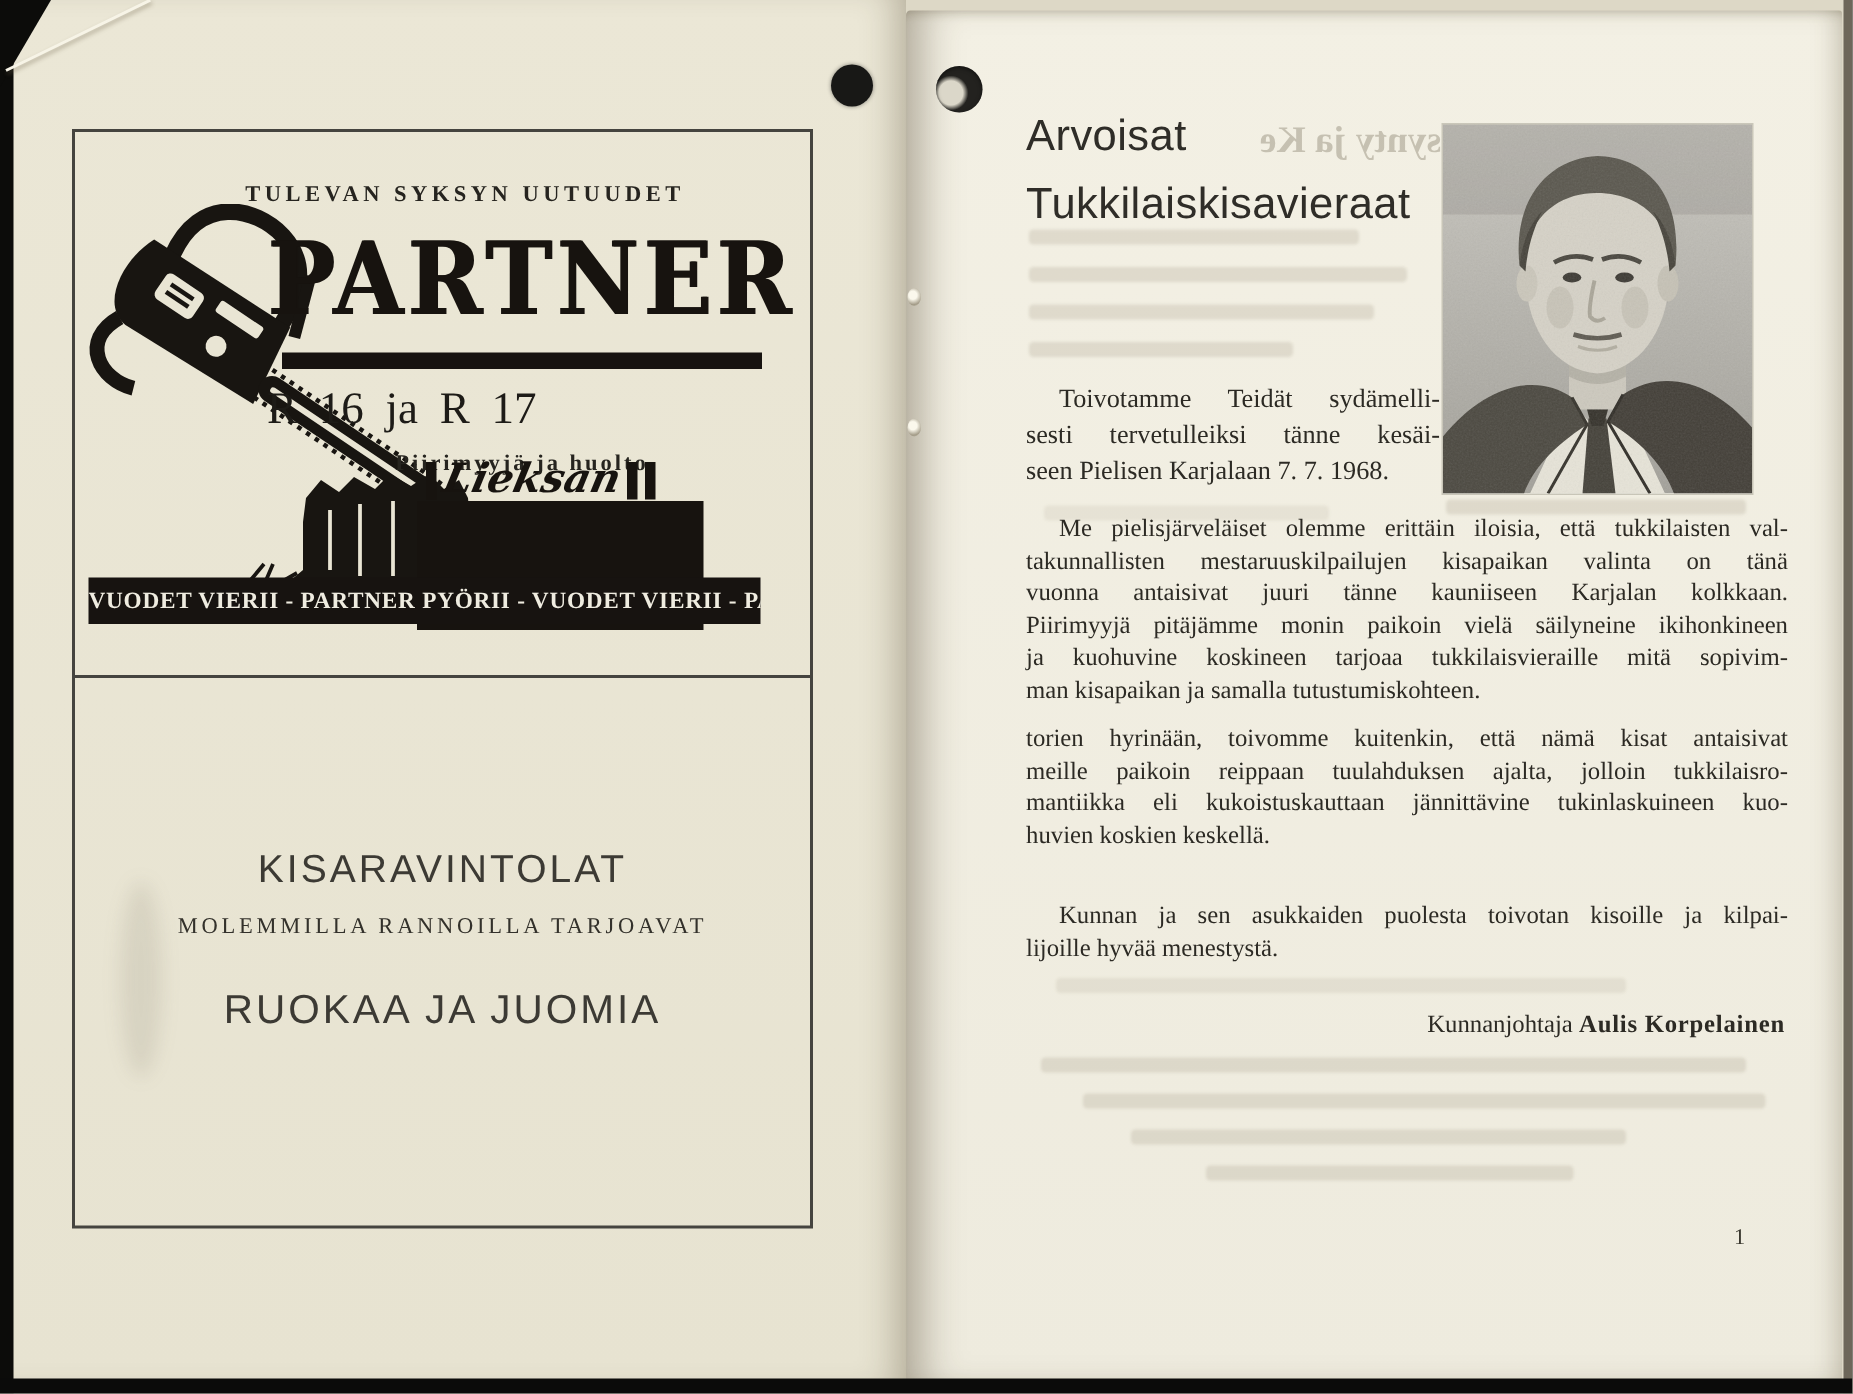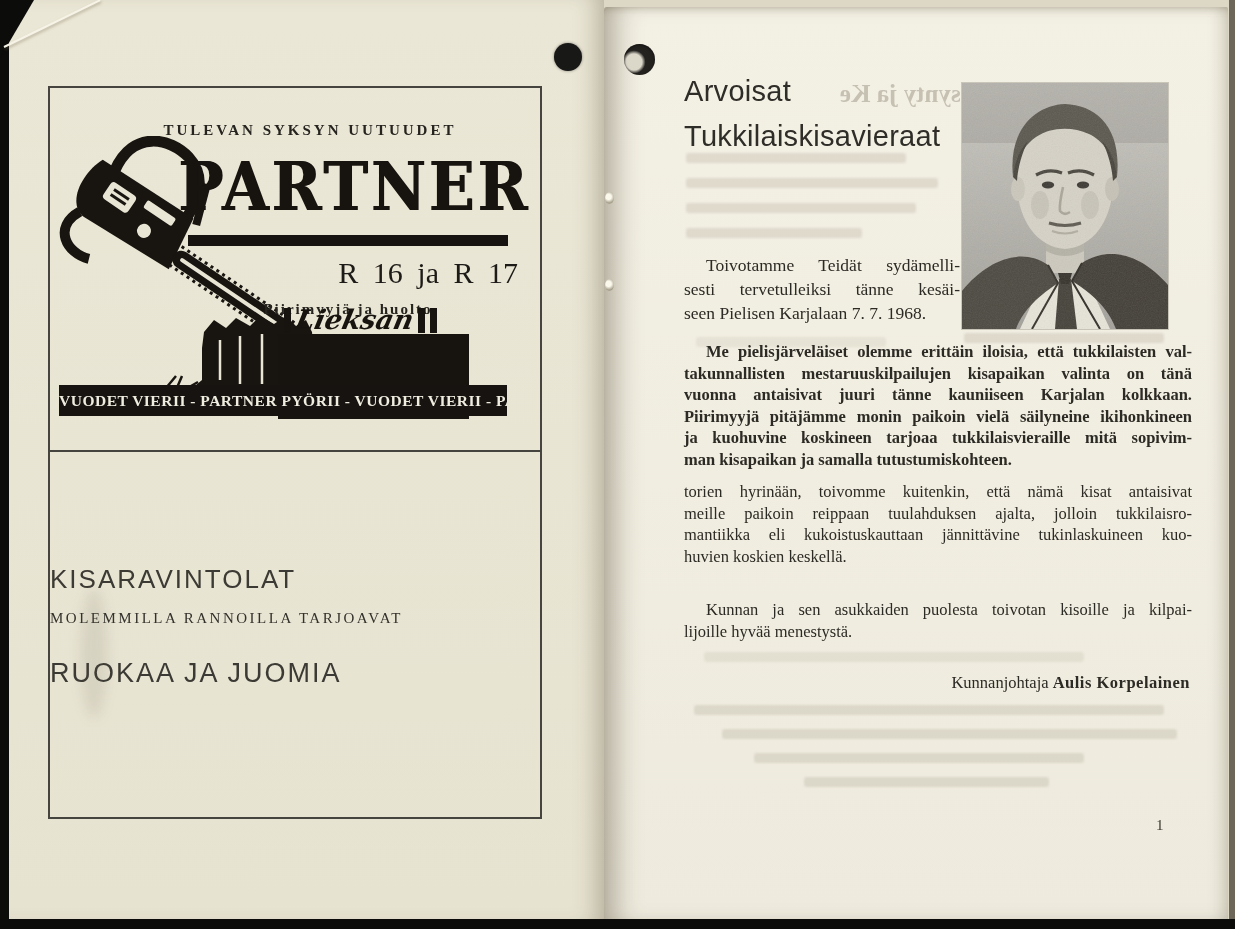--- a/index.html
+++ b/index.html
@@ -38,59 +38,59 @@
   
   .ad-box{position:absolute;left:40px;top:86px;width:490px;height:729px;
     border:2px solid #45443f;}
   .ad-headline{position:absolute;top:34px;left:90px;width:340px;text-align:center;
     font-weight:bold;font-size:15px;letter-spacing:3px;color:#26241f;}
   .brand{position:absolute;top:64px;left:128px;width:340px;text-align:center;
     font-family:"DejaVu Serif",serif;font-weight:900;font-size:60px;line-height:62px;
     letter-spacing:3px;color:#17130f;transform:scale(1,1.12);transform-origin:center top;
     text-shadow:1px 0 0 #17130f;}
   .brand-bar{position:absolute;top:147px;left:138px;width:320px;height:11px;background:#171310;}
-  .models{position:absolute;top:168px;left:128px;width:340px;text-align:right;
+  .models{position:absolute;top:168px;left:128px;width:340px;text-align:left;
     font-size:30px;color:#1d1b17;word-spacing:7px;}
   .dealer{position:absolute;top:213px;left:128px;width:340px;text-align:center;
     font-weight:bold;font-size:15px;letter-spacing:2px;color:#26241f;}
   .logo{position:absolute;top:218px;left:228px;width:250px;}
   .logo-script-row{display:flex;align-items:flex-end;gap:5px;padding-left:6px;}
   .logo-bar{width:7px;height:25px;background:#17130f;}
   .logo-script{font-family:"DejaVu Serif",serif;font-style:italic;font-weight:bold;
     font-size:27px;line-height:27px;color:#17130f;transform:skewX(-12deg);}
   .logo-box{margin-top:1px;background:#17130f;color:#f4f1e4;padding:1px 9px 5px 9px;
     display:inline-flex;align-items:baseline;}
   .logo-name{font-family:"Liberation Sans",sans-serif;font-weight:normal;font-size:31px;
     line-height:31px;letter-spacing:1px;margin-top:48px;}
   .logo-suffix{font-family:"DejaVu Serif",serif;font-style:italic;font-weight:bold;
     font-size:23px;margin-left:5px;transform:skewX(-14deg);}
   .slogan-bar{position:absolute;top:297px;left:9px;width:448px;height:31px;background:#171310;
     color:#efece0;font-weight:bold;font-size:15.5px;letter-spacing:.5px;line-height:32px;
     text-align:center;white-space:nowrap;overflow:hidden;}
   .ad-divider{position:absolute;top:362px;left:0;width:100%;height:2px;background:#45443f;}
-  .restaurants{position:absolute;top:476px;left:0;width:100%;text-align:left;color:#3c3a34;}
+  .restaurants{position:absolute;top:476px;left:0;width:100%;text-align:center;color:#3c3a34;}
   .rest-title{font-family:"Liberation Sans",sans-serif;font-size:26px;letter-spacing:2px;margin-bottom:15px;}
   .rest-sub{font-size:15px;letter-spacing:2.5px;margin-bottom:31px;color:#33312b;}
   .rest-offer{font-family:"Liberation Sans",sans-serif;font-size:27px;letter-spacing:2px;}
   .smudge{position:absolute;left:30px;top:500px;width:28px;height:130px;border-radius:50%;
     background:rgba(95,90,72,.12);filter:blur(6px);}
   .chainsaw{position:absolute;left:4px;top:48px;}
   
   .heading{position:absolute;left:80px;top:62px;font-family:"Liberation Sans",sans-serif;
     font-size:29px;line-height:45px;color:#2f2d28;letter-spacing:.3px;}
   .ghost-title{position:absolute;left:178px;top:73px;width:210px;
     font-weight:bold;font-size:25px;color:rgba(112,104,82,.34);
     transform:scaleX(-1);filter:blur(.5px);white-space:nowrap;z-index:1;}
   .ghost{position:absolute;height:10px;border-radius:3px;
     background:rgba(122,112,88,.16);filter:blur(1.2px);z-index:1;}
   .photo{position:absolute;left:358px;top:76px;width:206px;height:246px;
     box-shadow:0 0 0 1px rgba(80,75,60,.25);z-index:2;}
   .para{position:absolute;color:#2c2a24;z-index:2;}
   .p1{left:80px;top:246px;width:276px;font-size:17.5px;line-height:24px;}
-  .p2{left:80px;top:334px;width:508px;font-size:16.5px;line-height:21.5px;font-weight:bold;}
+  .p2{left:80px;top:334px;width:508px;font-size:16.5px;line-height:21.5px;}
   .p3{left:80px;top:474px;width:508px;font-size:16.5px;line-height:21.5px;}
   .p4{left:80px;top:592px;width:508px;font-size:16.5px;line-height:21.5px;}
   .just{text-align:justify;text-align-last:justify;}
   .ind{text-indent:22px;}
   .signature{position:absolute;right:38px;top:666px;font-size:16.5px;color:#2c2a24;z-index:2;}
   .signature b{letter-spacing:.5px;margin-top:40px;}
   .pageno{position:absolute;left:552px;top:810px;font-size:15px;color:#3a382f;z-index:2;}
 </style>
 </head>
 <body>

